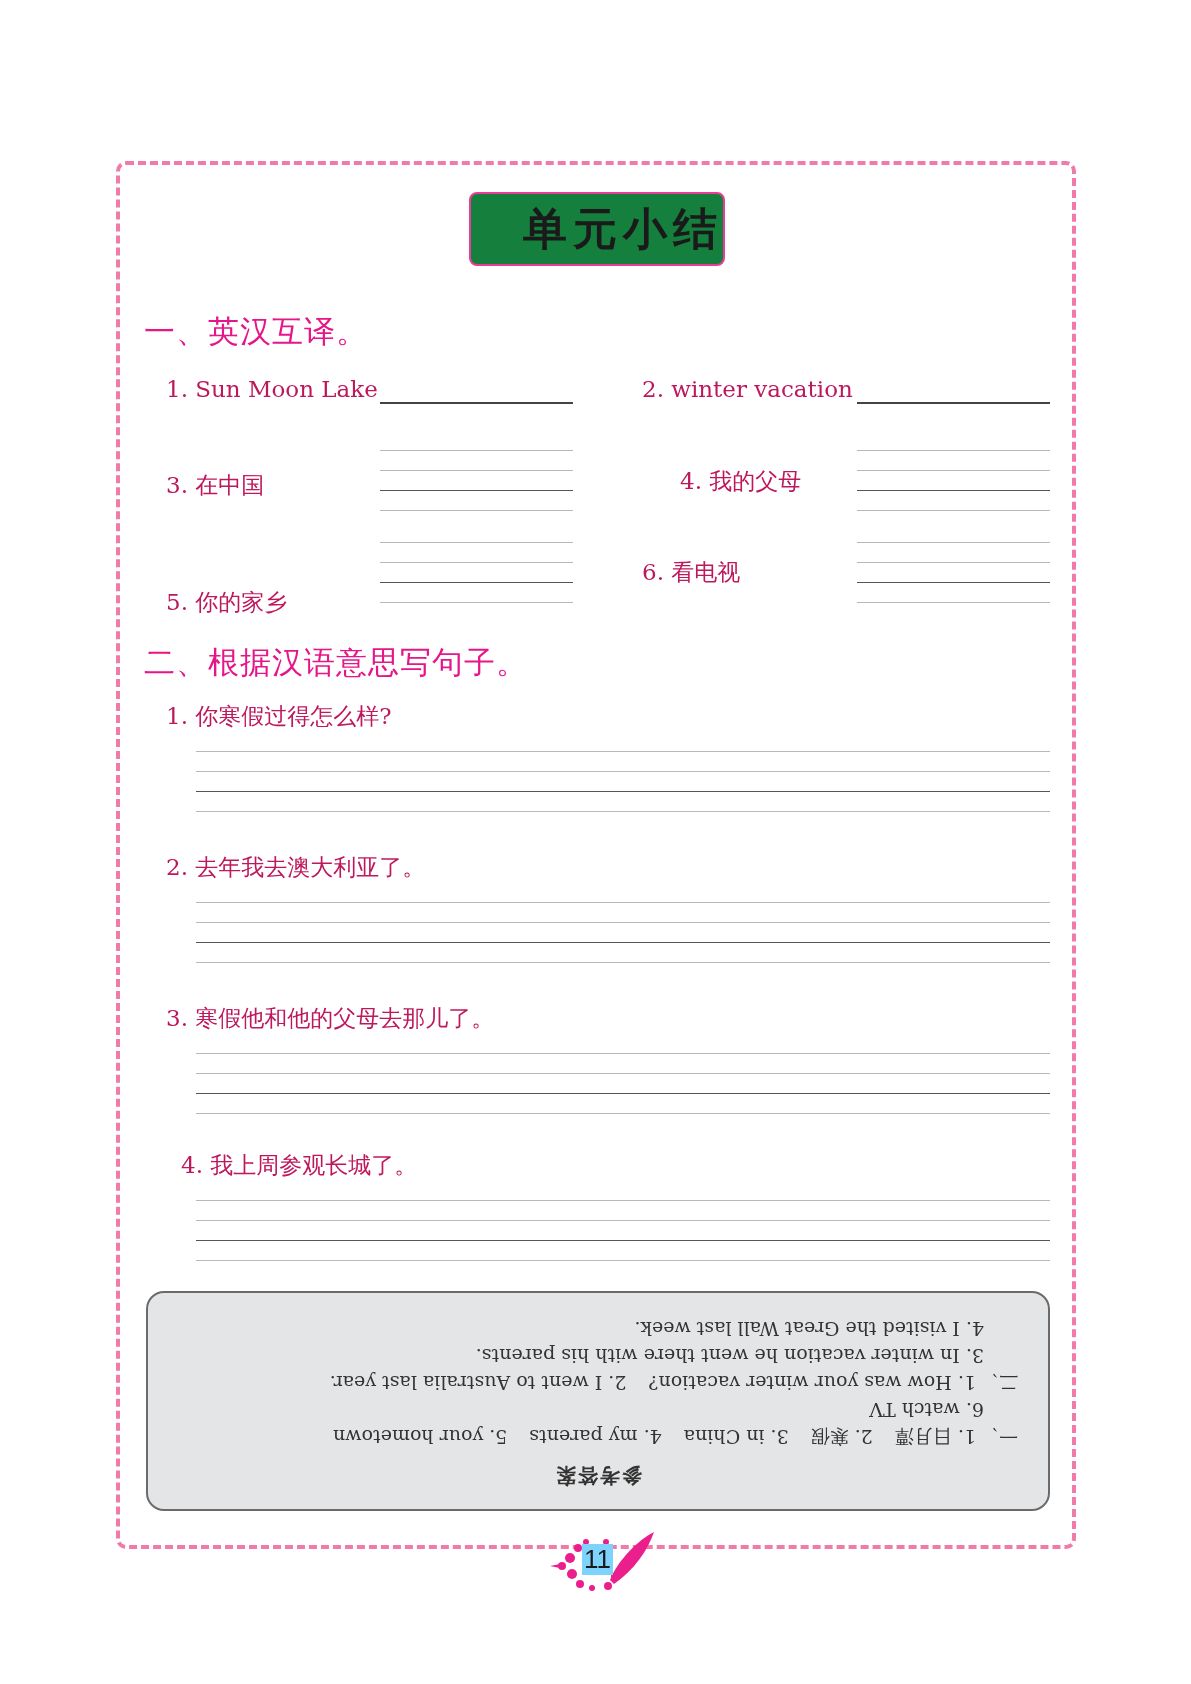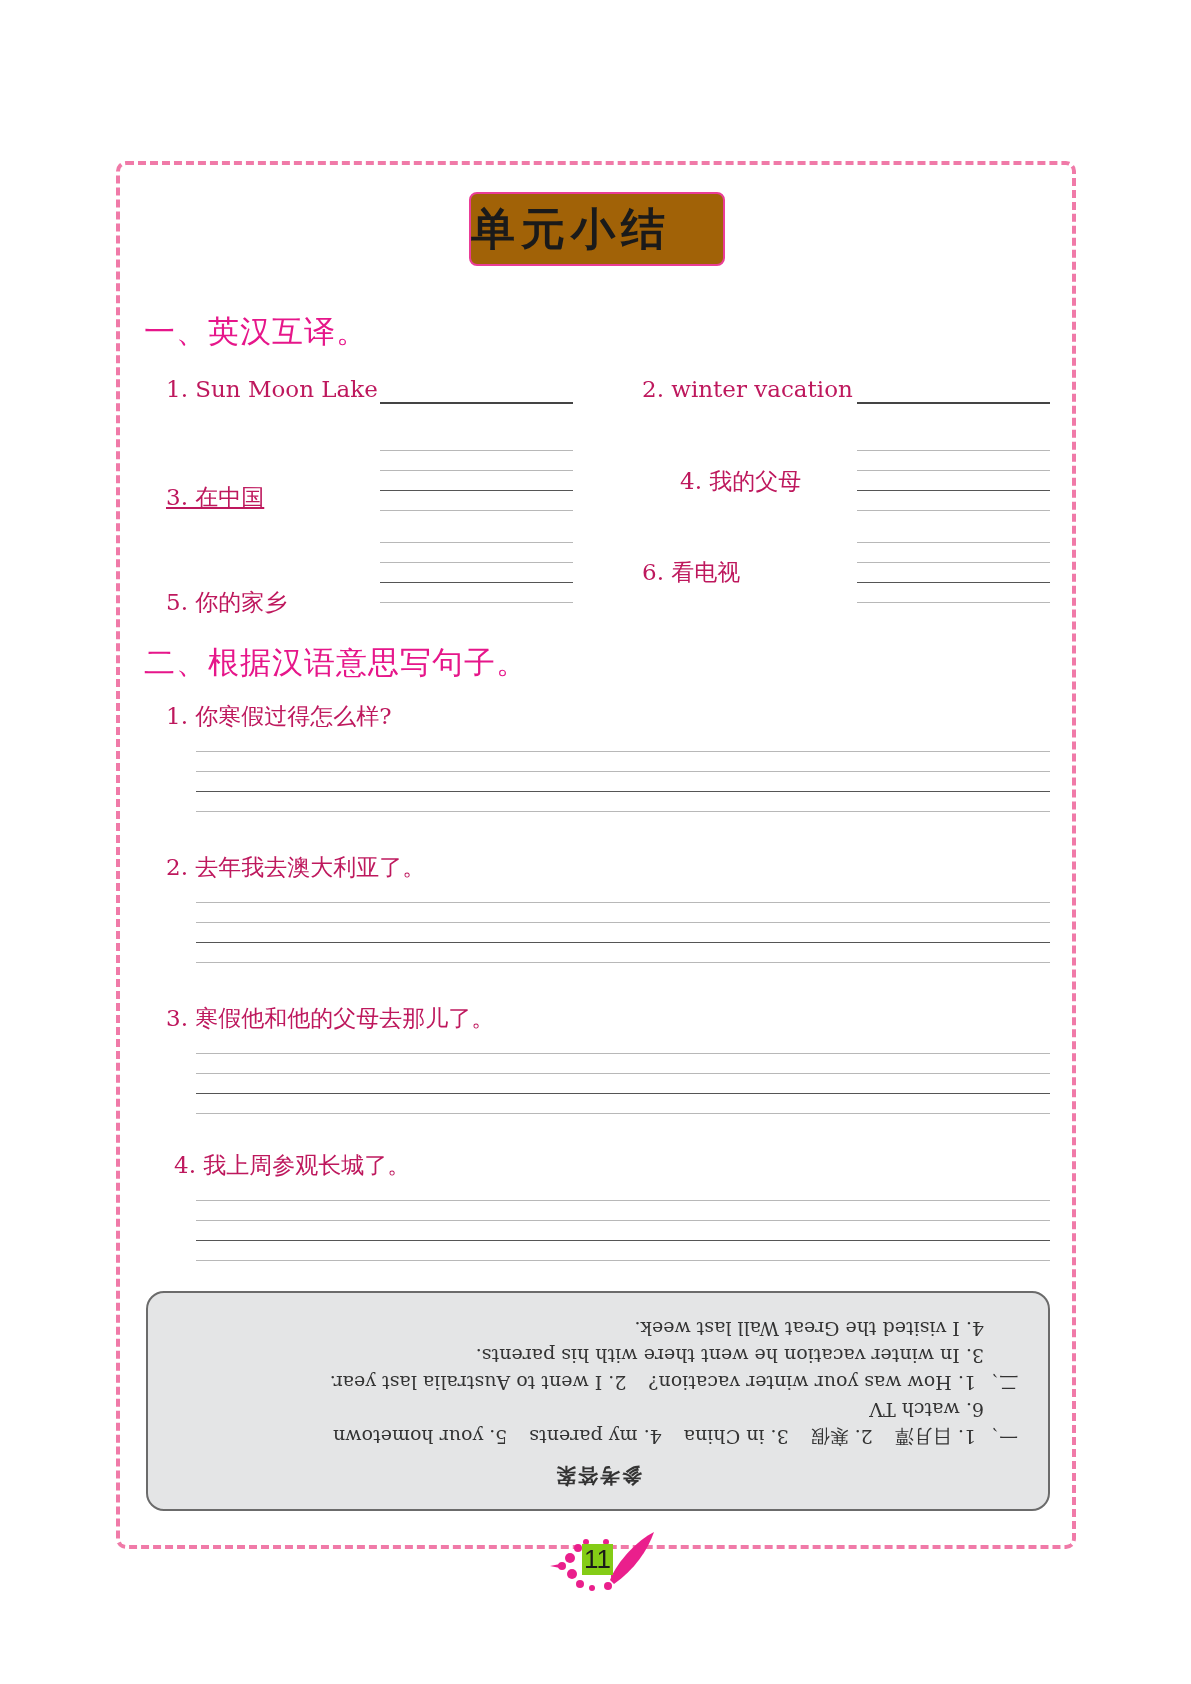--- a/index.html
+++ b/index.html
@@ -3,22 +3,22 @@
 <meta charset="utf-8">
 <style>
   html, body { margin: 0; padding: 0; background: #ffffff; }
   body { width: 1191px; height: 1684px; position: relative; overflow: hidden;
          font-family: "DejaVu Serif", "Liberation Serif", serif; color: #2a2a2a; }
 
   .frame { position: absolute; left: 116px; top: 161px; width: 960px; height: 1388px;
            border: 4px dashed #f07aa8; border-radius: 10px; box-sizing: border-box; }
 
   .title-box { position: absolute; left: 469px; top: 192px; width: 256px; height: 74px;
-               background: #a16207; border: 2px solid #ea3d97; border-radius: 8px;
-               box-sizing: border-box; display: flex; align-items: center; justify-content: flex-start; }
+               background: #15803d; border: 2px solid #ea3d97; border-radius: 8px;
+               box-sizing: border-box; display: flex; align-items: center; justify-content: flex-end; }
   .title-text { font-family: "DejaVu Sans", sans-serif; font-weight: bold; font-size: 44px;
                 color: #1a1a1a; letter-spacing: 6px; }
 
   .section-heading { position: absolute; left: 144px; font-family: "DejaVu Sans", sans-serif;
                      font-size: 31px; color: #e6168a; letter-spacing: 1px; }
 
   .item-label { position: absolute; font-size: 23px; color: #be185d; white-space: nowrap; }
 
   .blank-line { position: absolute; height: 0; border-top: 2px solid #444; }
 
@@ -36,40 +36,40 @@
                   padding: 14px 0 0 0; }
   .ans-title { text-align: center; font-family: "DejaVu Sans", sans-serif; font-size: 20px;
                font-weight: bold; color: #333; letter-spacing: 2px; margin: 6px 0 12px 0; }
   .ans-line { font-size: 19px; color: #333; white-space: nowrap; line-height: 27px;
               padding-left: 30px; }
   .ans-line.indent { padding-left: 64px; }
   .ans-line span { margin-right: 22px; }
 
   .page-num-wrap { position: absolute; left: 548px; top: 1530px; width: 110px; height: 70px; }
   .page-num { position: absolute; left: 34px; top: 14px; font-family: "Liberation Sans", sans-serif;
-              font-size: 26px; color: #1a1a1a; background: #84cc16; padding: 0 2px; }
+              font-size: 26px; color: #1a1a1a; background: #7dd3fc; padding: 0 2px; }
 </style>
 </head>
 <body>
 
 <div class="frame"></div>
 
 <div class="title-box">
   <span class="title-text">单元小结</span>
 </div>
 
 <div class="section-heading" style="top:311px;">一、英汉互译。</div>
 
 <div class="item-label" style="left:166px; top:376px;">1. Sun Moon Lake</div>
 <div class="blank-line" style="left:380px; width:193px; top:402px;"></div>
 
 <div class="item-label" style="left:642px; top:376px;">2. winter vacation</div>
 <div class="blank-line" style="left:857px; width:193px; top:402px;"></div>
 
-<div class="item-label" style="left:166px; top:482px;text-decoration:underline;">3. 在中国</div>
+<div class="item-label" style="left:166px; top:470px;">3. 在中国</div>
 <div class="guide" style="left:380px; width:193px; top:450px;">
   <div class="ln l0"></div>
     <div class="ln l1"></div>
     <div class="ln l2"></div>
     <div class="ln l3"></div>
 </div>
 
 <div class="item-label" style="left:680px; top:466px;">4. 我的父母</div>
 <div class="guide" style="left:857px; width:193px; top:450px;">
   <div class="ln l0"></div>
@@ -113,21 +113,21 @@
 </div>
 
 <div class="item-label" style="left:166px; top:1003px;">3. 寒假他和他的父母去那儿了。</div>
 <div class="guide" style="left:196px; width:854px; top:1053px;">
   <div class="ln l0"></div>
     <div class="ln l1"></div>
     <div class="ln l2"></div>
     <div class="ln l3"></div>
 </div>
 
-<div class="item-label" style="left:174px; top:1150px;">4. 我上周参观长城了。</div>
+<div class="item-label" style="left:181px; top:1150px;">4. 我上周参观长城了。</div>
 <div class="guide" style="left:196px; width:854px; top:1200px;">
   <div class="ln l0"></div>
     <div class="ln l1"></div>
     <div class="ln l2"></div>
     <div class="ln l3"></div>
 </div>
 
 <div class="answer-box">
   <div class="answer-inner">
     <div class="ans-title">参考答案</div>

